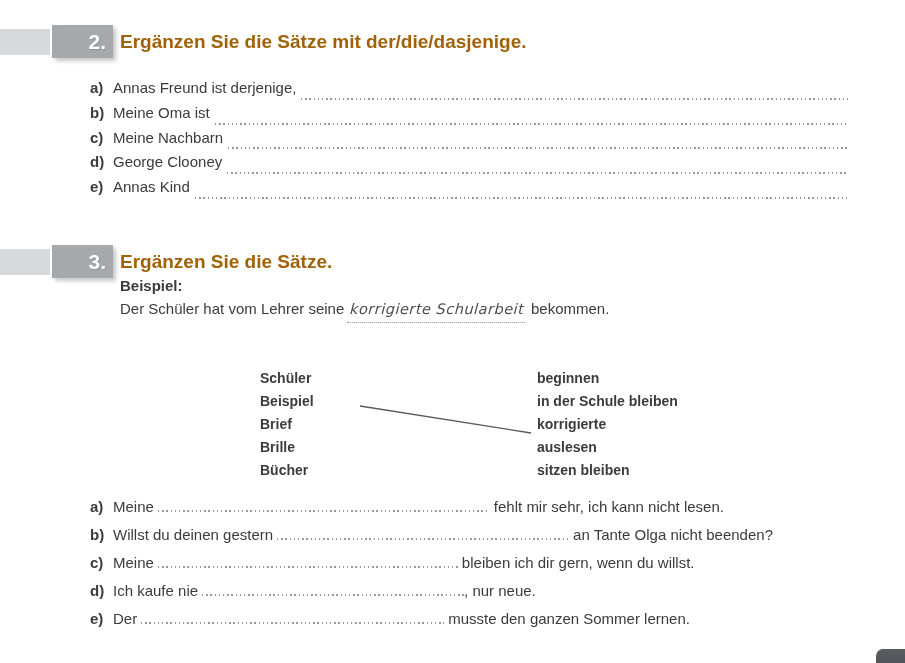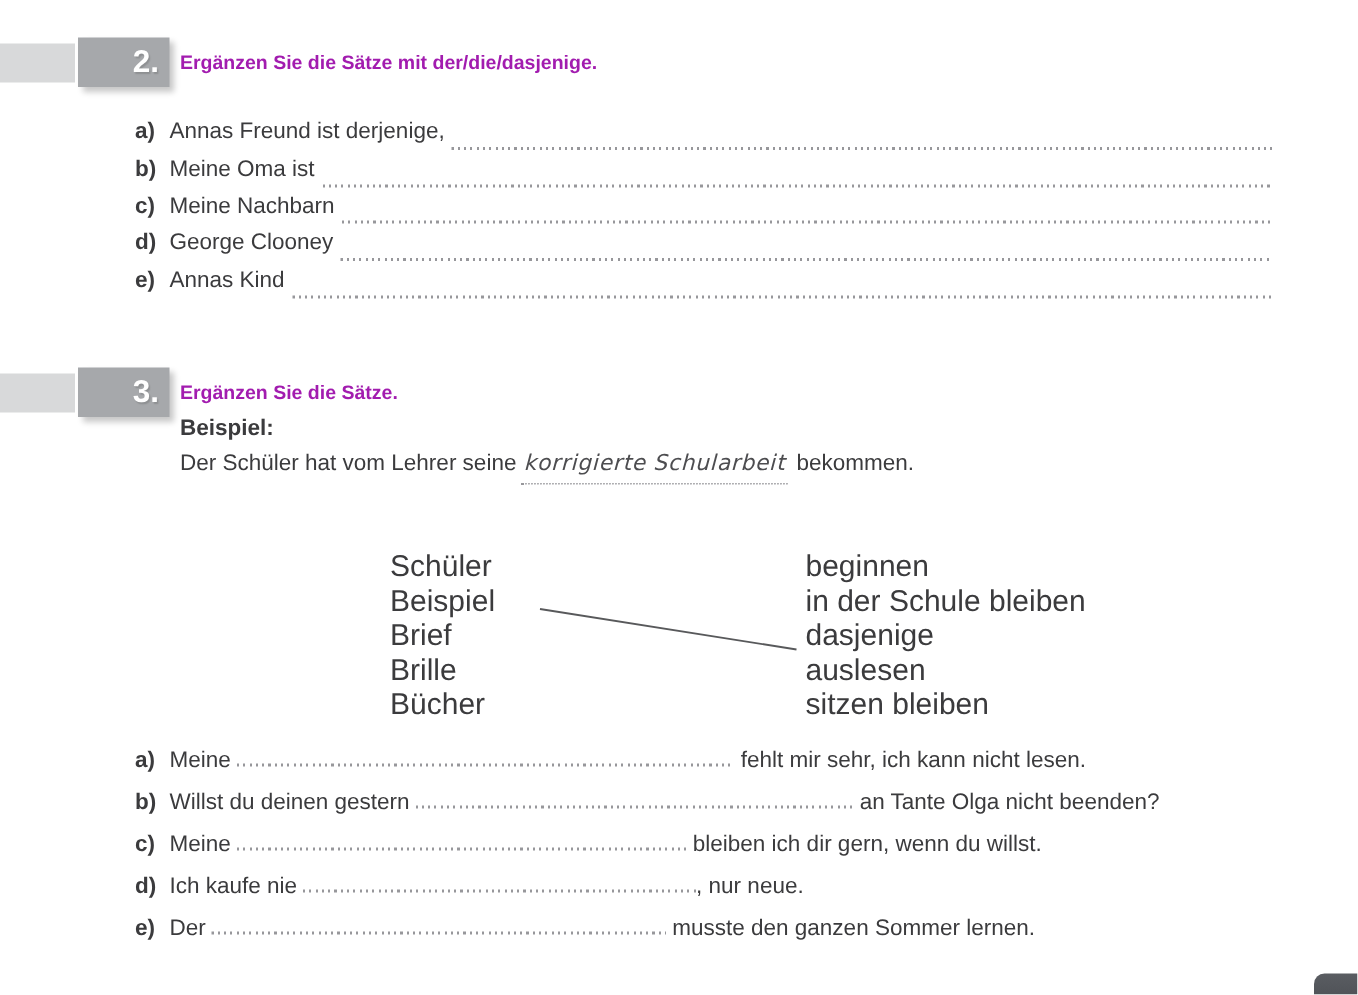--- a/index.html
+++ b/index.html
@@ -23,21 +23,21 @@
     background:#a6a8ab;
     box-shadow:3px 3px 4px rgba(0,0,0,0.22);
     color:#ffffff;font-weight:bold;font-size:21px;
     display:flex;align-items:center;justify-content:flex-end;
     padding-right:7px;box-sizing:border-box;
     text-shadow:1px 1px 1px rgba(0,0,0,0.15);
   }
   .section-title{
     position:absolute;left:120px;top:0;height:33px;
     display:flex;align-items:center;
-    font-weight:bold;font-size:13px;color:#a21caf;
+    font-weight:bold;font-size:19px;color:#a16207;
   }
 
   
   .ex-list{position:absolute;left:90px;}
   .ex-row{display:flex;align-items:baseline;white-space:nowrap;}
   .ex2 .ex-row{height:24.8px;font-size:15px;}
   .ex3 .ex-row{height:28px;font-size:15px;line-height:28px;}
   .item-label{font-weight:bold;width:23px;flex:0 0 auto;}
   .item-text{flex:0 0 auto;}
   .dotfill{
@@ -62,21 +62,21 @@
     font-style:italic;
     font-size:14.5px;
     letter-spacing:0.5px;
     color:#4d4d50;
     border-bottom:1.5px dotted #97979b;
     padding:0 2px 1px 2px;
     transform:skewX(-4deg);display:inline-block;
   }
 
   
-  .match{position:absolute;left:0;top:367px;width:831px;height:118px;font-size:20px;}
+  .match{position:absolute;left:0;top:367px;width:831px;height:118px;font-size:14px;font-weight:bold;}
   .match-col{position:absolute;top:0;line-height:23px;}
   .match-col.left{left:260px;}
   .match-col.right{left:537px;}
   .match-col div{white-space:nowrap;}
   .match svg{position:absolute;left:0;top:0;pointer-events:none;}
 
   
   .corner-badge{
     position:absolute;left:876px;top:649px;width:46px;height:30px;
     background:linear-gradient(180deg,#5a5d62 0%,#45484d 100%);
@@ -141,21 +141,21 @@
     <div class="match-col left">
       <div>Schüler</div>
       <div>Beispiel</div>
       <div>Brief</div>
       <div>Brille</div>
       <div>Bücher</div>
     </div>
     <div class="match-col right">
       <div>beginnen</div>
       <div>in der Schule bleiben</div>
-      <div>dasjenige</div>
+      <div>korrigierte</div>
       <div>auslesen</div>
       <div>sitzen bleiben</div>
     </div>
     <svg width="905" height="118">
       <line x1="360" y1="39" x2="531" y2="66" stroke="#58595b" stroke-width="1.3"></line>
     </svg>
   </div>
 
   <div class="ex-list ex3" style="top:493px;width:770px;">
     <div class="ex-row">

